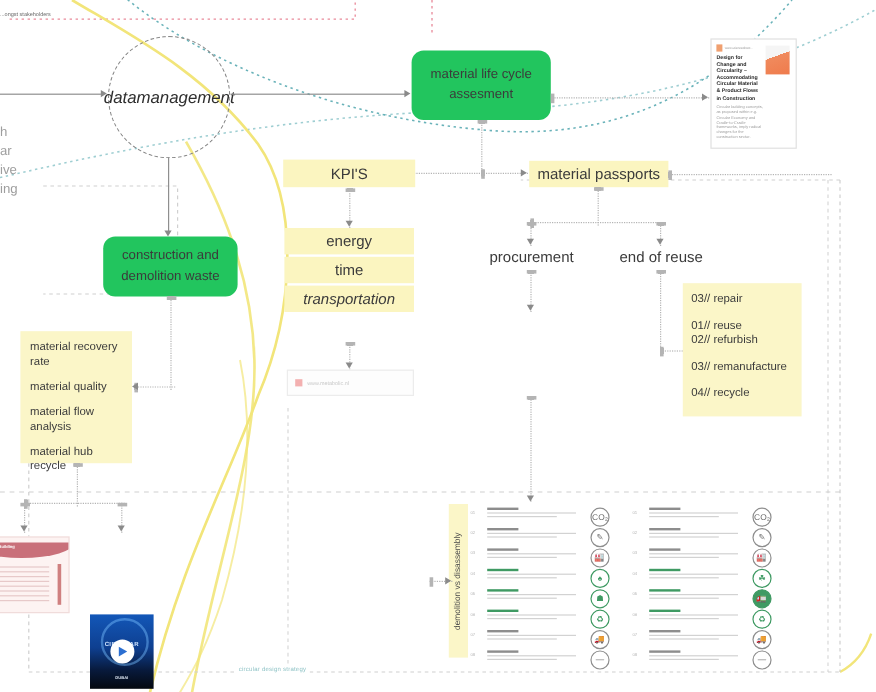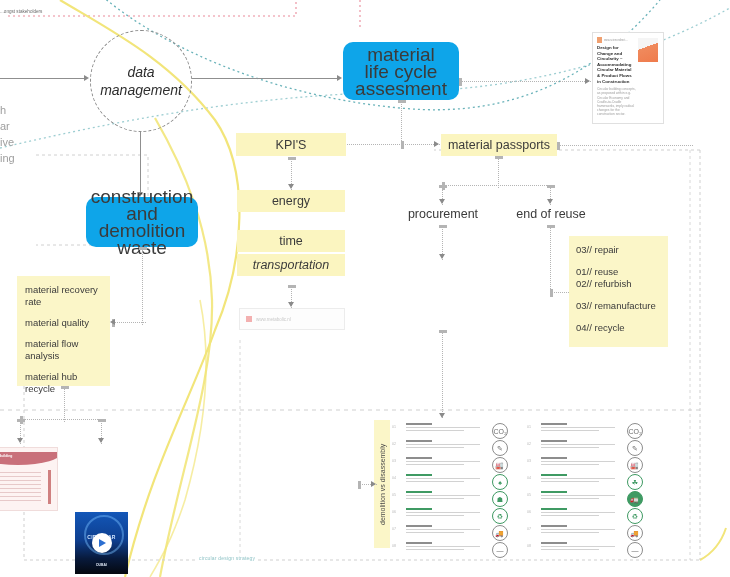--- a/index.html
+++ b/index.html
@@ -11,37 +11,36 @@
     position:relative;
     width:730px;
     height:577px;
     overflow:hidden;
     background:#ffffff;
   }
   .abs{position:absolute;}
 
   
   .grey-node{
-    background:#0ea5e9;
+    background:#22c55e;
     border-radius:10px;
     color:#3b3b3b;
-    font-size:19px;
+    font-size:11px;
     line-height:17px;
     display:flex;
     align-items:center;
     justify-content:center;
     text-align:center;
     padding:11px 10px;
     box-sizing:border-box;
   }
   .circle-node{
     border:1.4px dashed #8a8a8a;
     border-radius:50%;
     display:flex;
-    flex-direction:column;
     align-items:center;
     justify-content:center;
     text-align:center;
     color:#2e2e2e;
     background:transparent;
   }
   .circle-node .l1{font-style:italic;font-size:14px;line-height:18px;}
   .circle-node .l2{font-style:italic;font-weight:normal;font-size:14px;line-height:18px;}
 
   .yellow-bar{
@@ -282,21 +281,21 @@
     <div class="desc">Circular building concepts, as proposed within e.g. Circular Economy and Cradle-to-Cradle frameworks, imply radical changes for the construction sector.</div>
   </div>
 
   <div class="abs yellow-bar" style="left:236px;top:133px;width:110px;height:23px;">
     <span>KPI'S</span>
   </div>
   <div class="abs ln-v dotted" style="left:291px;top:157px;height:30px;"></div>
   <div class="abs arrow-d" style="left:287.5px;top:184px;"></div>
 
   <div class="abs" style="left:237px;top:190px;width:108px;">
-    <div class="yellow-bar" style="height:22px;margin-bottom:18px;">
+    <div class="yellow-bar" style="height:22px;margin-bottom:2px;">
       <span>energy</span>
     </div>
     <div class="yellow-bar" style="height:22px;margin-bottom:2px;">
       <span>time</span>
     </div>
     <div class="yellow-bar" style="height:22px;margin-bottom:2px;font-style:italic;">
       <span>transportation</span>
     </div>
   </div>
 

